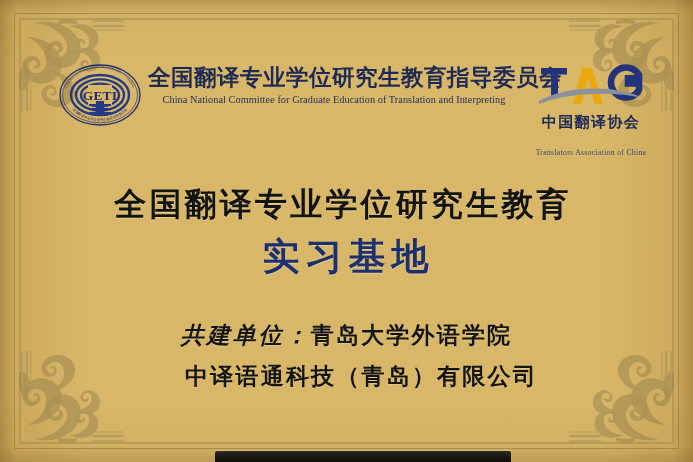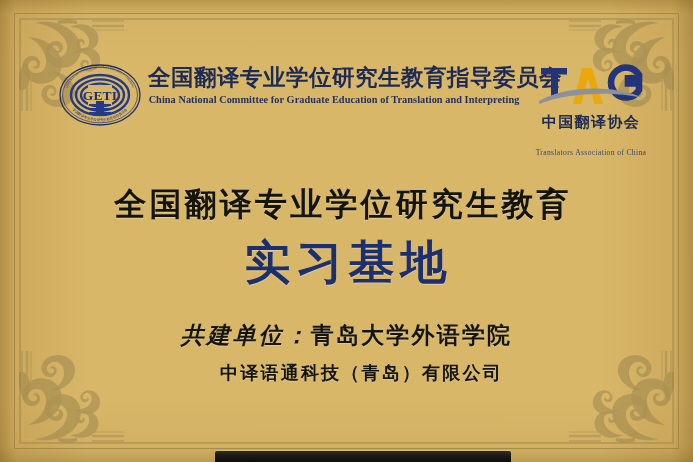--- a/index.html
+++ b/index.html
@@ -130,21 +130,21 @@
     font-size: 22.5px;
     font-weight: 700;
     color: #1d2a55;
     letter-spacing: 0.5px;
     line-height: 1.18;
     white-space: nowrap;
   }
   .committee-en {
     font-family: "Liberation Serif", serif;
     font-size: 10.3px;
-    font-weight: 700;
+    font-weight: 400;
     color: #25315c;
     letter-spacing: 0.05px;
     margin-top: 3px;
     white-space: nowrap;
   }
 
   .tac-block {
     position: absolute;
     left: 524px;
     top: 16px;
@@ -183,21 +183,21 @@
     letter-spacing: 3.2px;
     text-shadow: 0 1px 0 rgba(255,255,255,0.28);
     white-space: nowrap;
   }
   .title-sub {
     position: absolute;
     left: 4px; right: 0;
     top: 232px;
     text-align: center;
     font-family: "DejaVu Sans", sans-serif;
-    font-size: 46px;
+    font-size: 37px;
     font-weight: 700;
     color: #1c2f6e;
     letter-spacing: 6px;
     text-shadow: 0 1px 1px rgba(255,255,255,0.30);
     white-space: nowrap;
   }
 
   
   .partner-line-1 {
     position: absolute;
@@ -214,21 +214,21 @@
   }
   .partner-line-1 .label { letter-spacing: 3px; font-style: italic; }
   .partner-line-2 {
     position: absolute;
     left: 0; right: 10px;
     top: 361px;
     text-align: center;
     padding-left: 40px;
     box-sizing: border-box;
     font-family: "DejaVu Sans", sans-serif;
-    font-size: 18px;
+    font-size: 23px;
     font-weight: 700;
     color: #15150f;
     letter-spacing: 2.2px;
     text-shadow: 0 1px 0 rgba(255,255,255,0.22);
     white-space: nowrap;
   }
 
   
   .base-bar {
     position: absolute;

